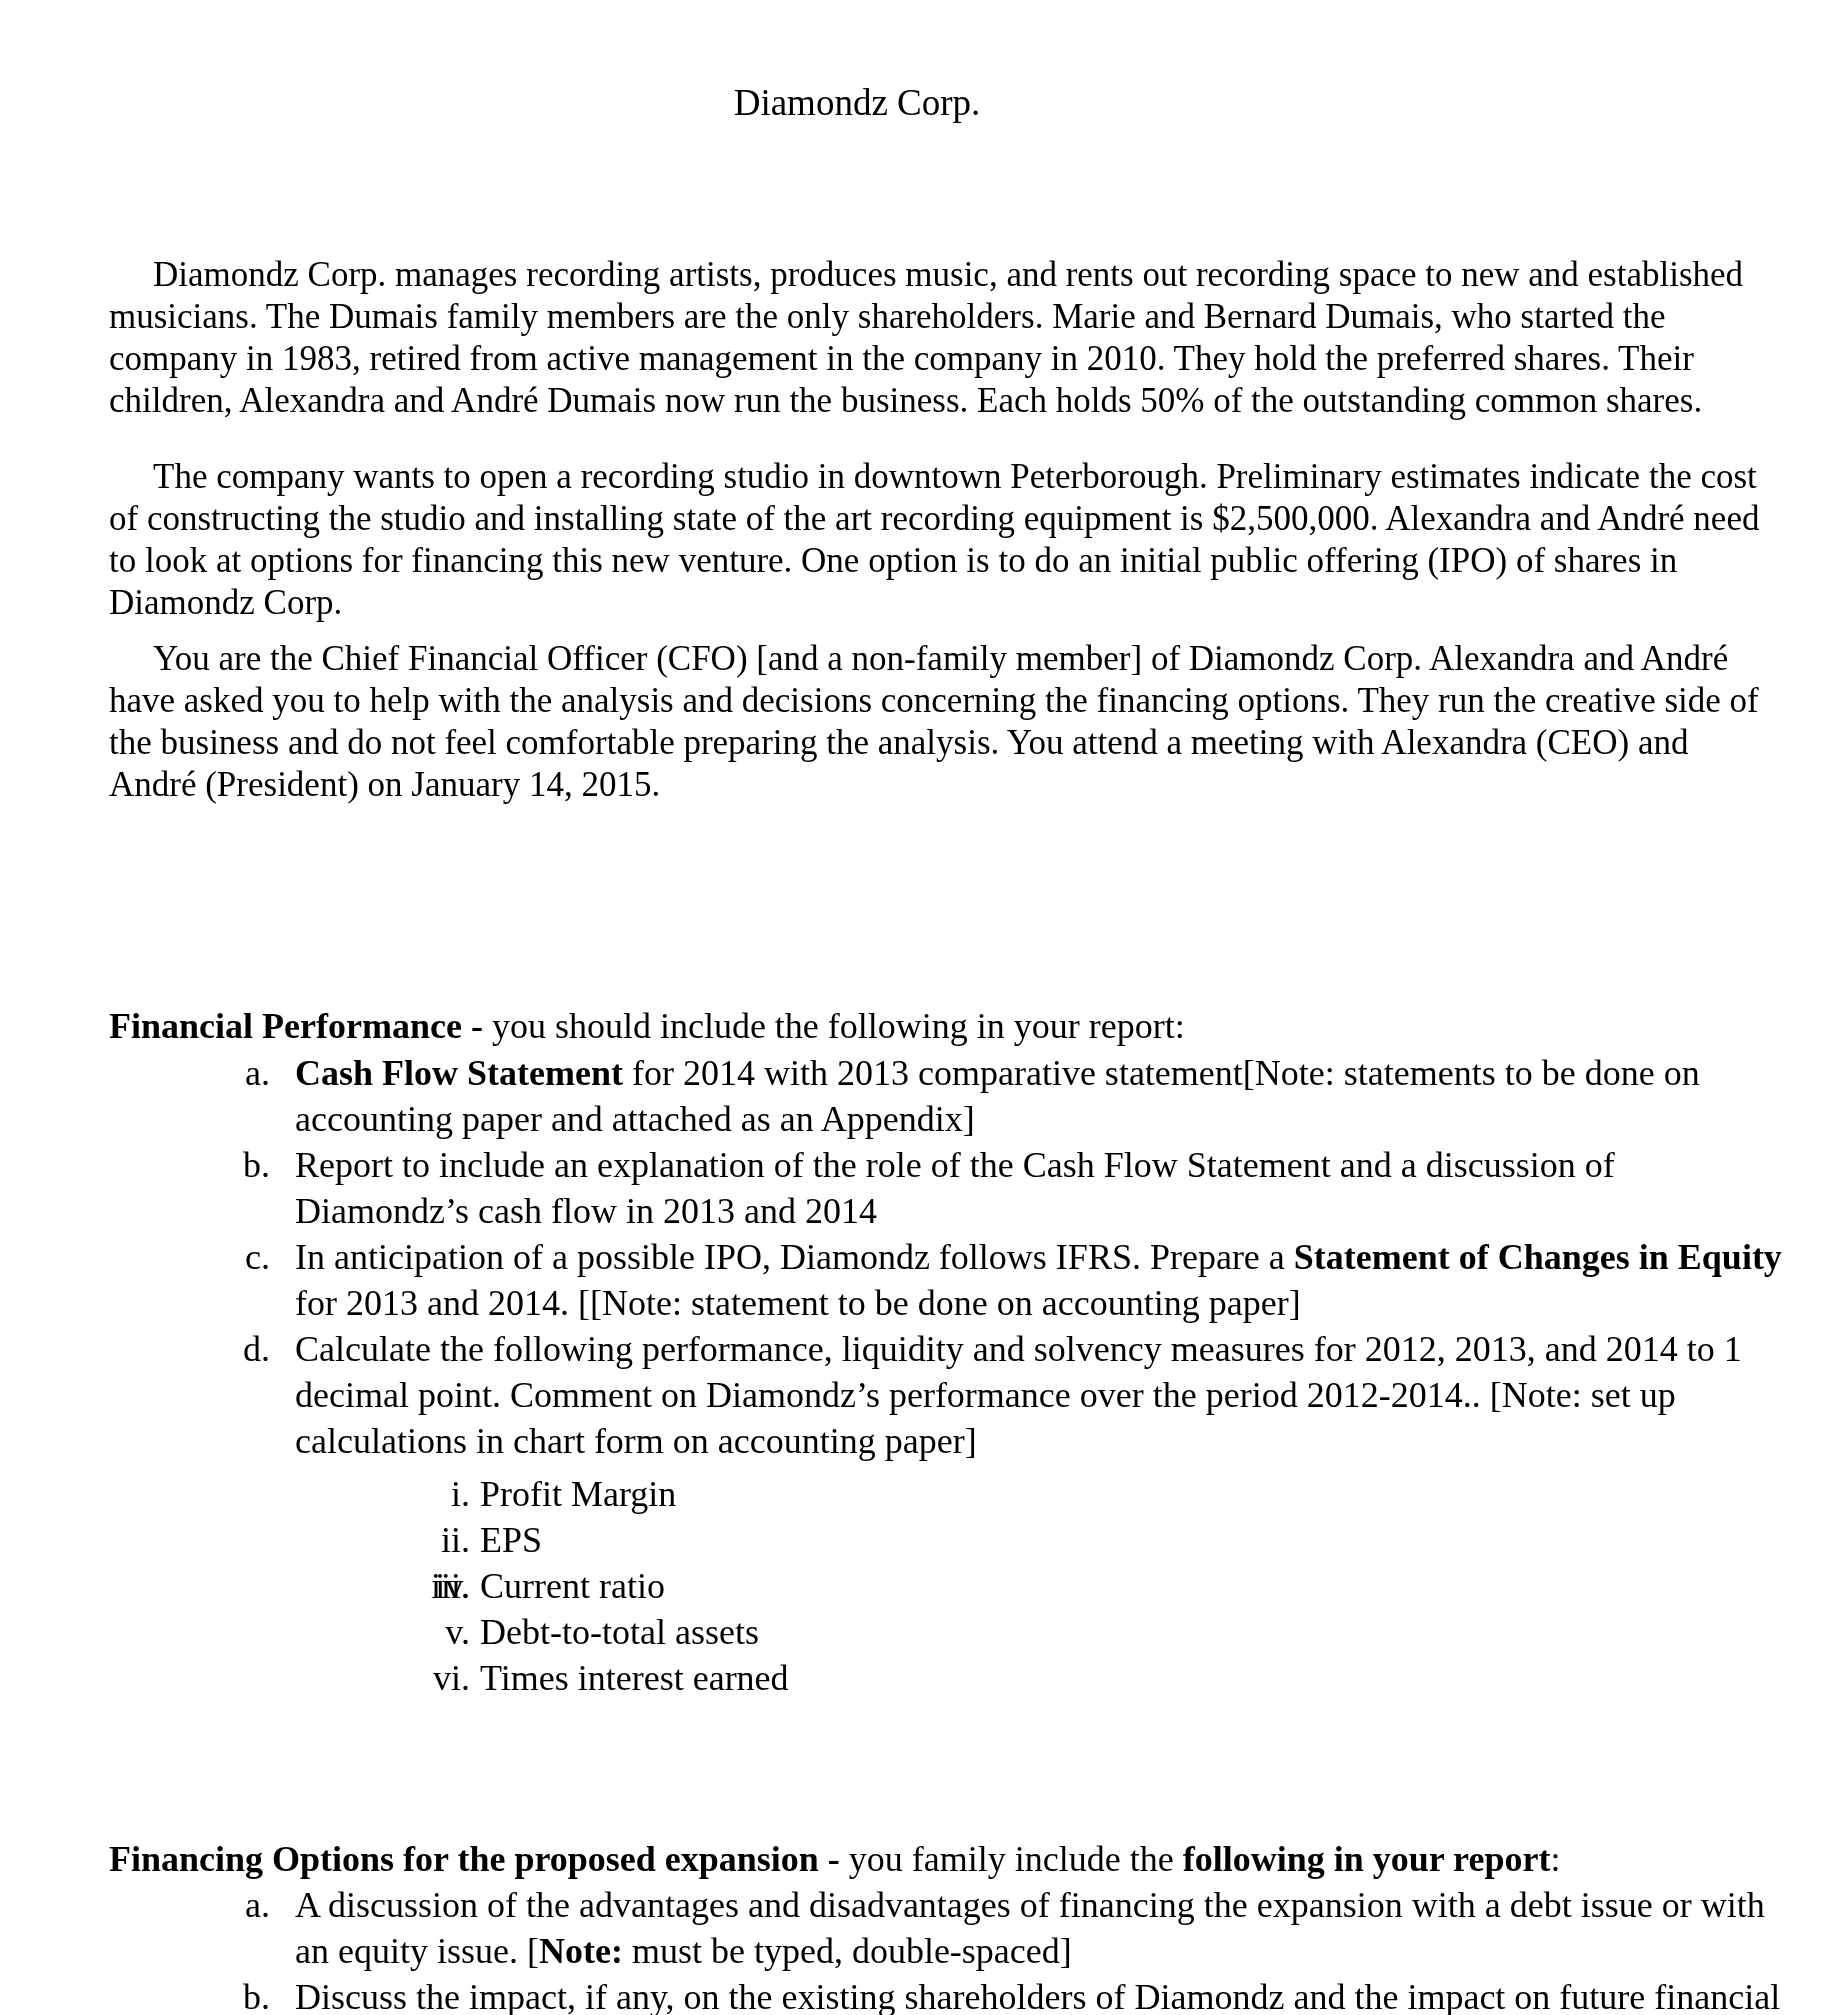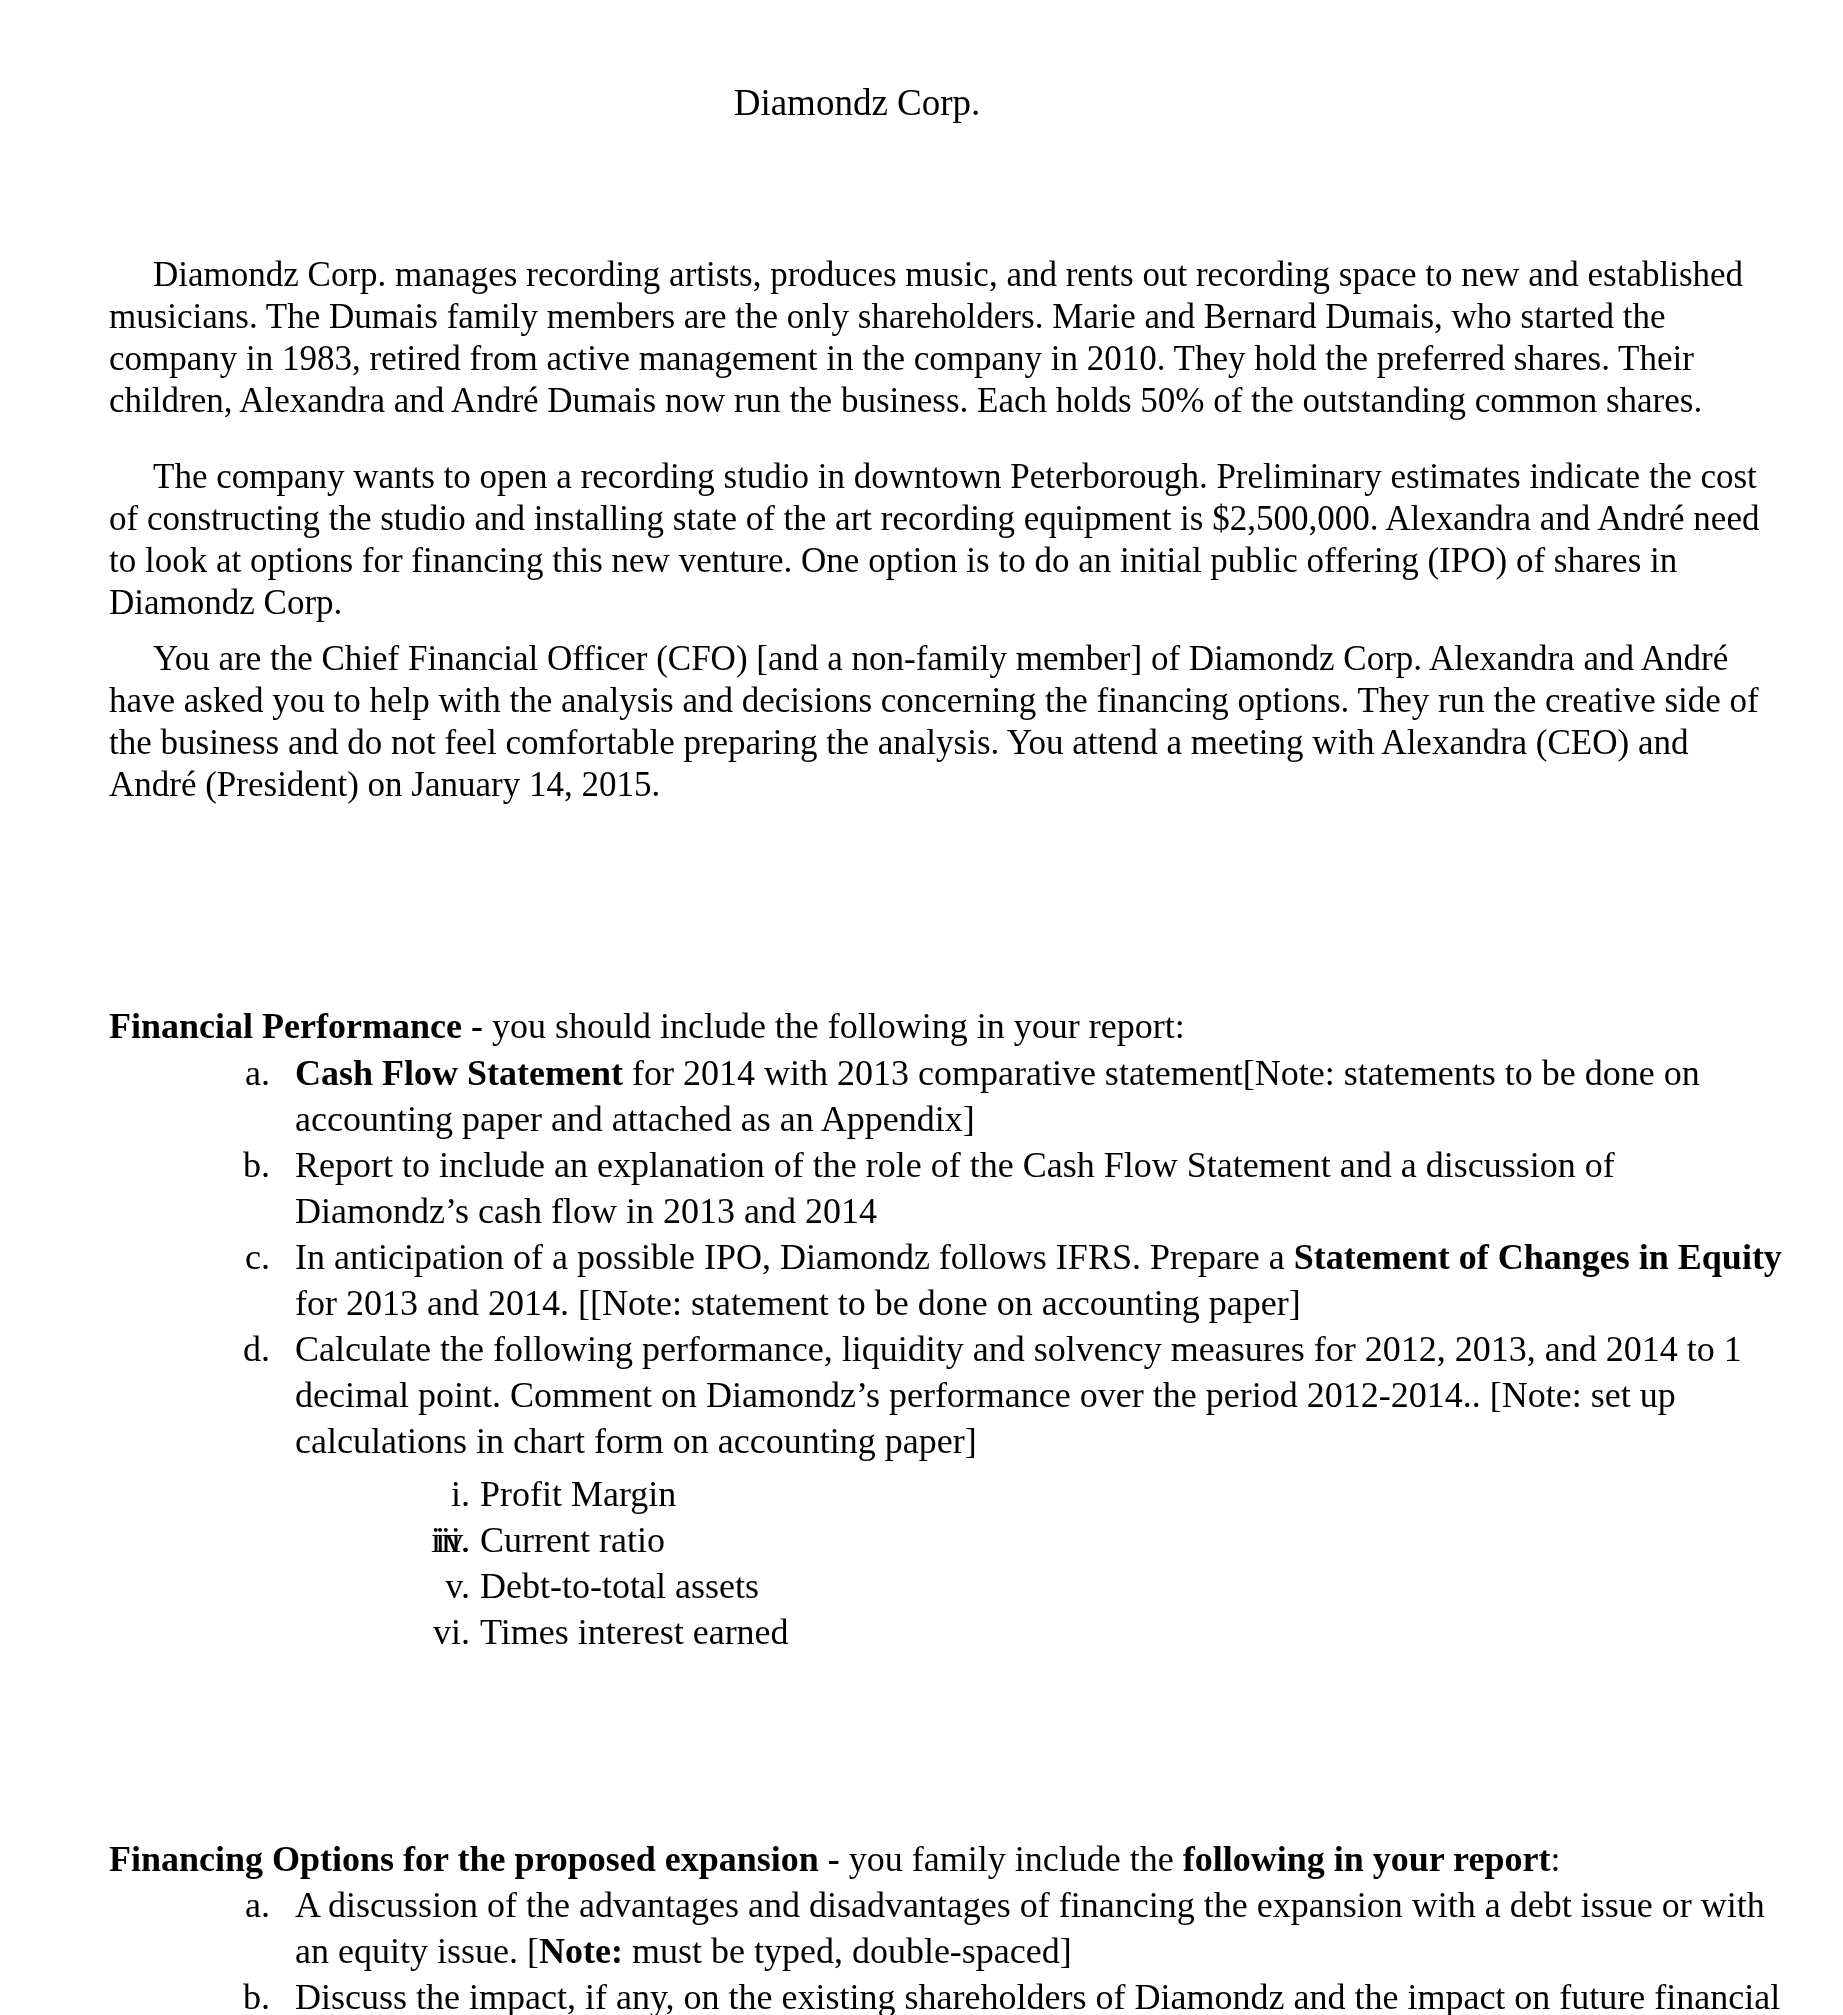--- a/index.html
+++ b/index.html
@@ -40,20 +40,21 @@
 
   <ul class="list fp-list">
     <li><span class="mk">a.</span><span class="b">Cash Flow Statement</span><span> for 2014 with 2013 comparative statement[Note: statements to be done on accounting paper and attached as an Appendix]</span></li>
     <li><span class="mk">b.</span><span>Report to include an explanation of the role of the Cash Flow Statement and a discussion of Diamondz’s cash flow in 2013 and 2014</span></li>
     <li><span class="mk">c.</span><span>In anticipation of a possible IPO, Diamondz follows IFRS. Prepare a </span><span class="b">Statement of Changes in Equity</span><span> for 2013 and 2014. [[Note: statement to be done on accounting paper]</span></li>
     <li><span class="mk">d.</span><span>Calculate the following performance, liquidity and solvency measures for 2012, 2013, and 2014 to 1 decimal point. Comment on Diamondz’s performance over the period 2012-2014.. [Note: set up calculations in chart form on accounting paper]</span></li>
   </ul>
 
   <ul class="sub sub-list">
     <li><span class="mk">i.</span><span>Profit Margin</span></li>
+    <li><span class="mk">ii.</span><span>EPS</span></li>
     <li><span class="mk">iii.</span></li>
     <li><span class="mk">iv.</span><span>Current ratio</span></li>
     <li><span class="mk">v.</span><span>Debt-to-total assets</span></li>
     <li><span class="mk">vi.</span><span>Times interest earned</span></li>
   </ul>
 
   <div class="sec fin-head"><span class="b">Financing Options for the proposed expansion -</span><span> you family include the </span><span class="b">following in your report</span><span>:</span></div>
 
   <ul class="list fin-list">
     <li><span class="mk">a.</span><span>A discussion of the advantages and disadvantages of financing the expansion with a debt issue or with an equity issue. [</span><span class="b">Note:</span><span> must be typed, double-spaced]</span></li>

